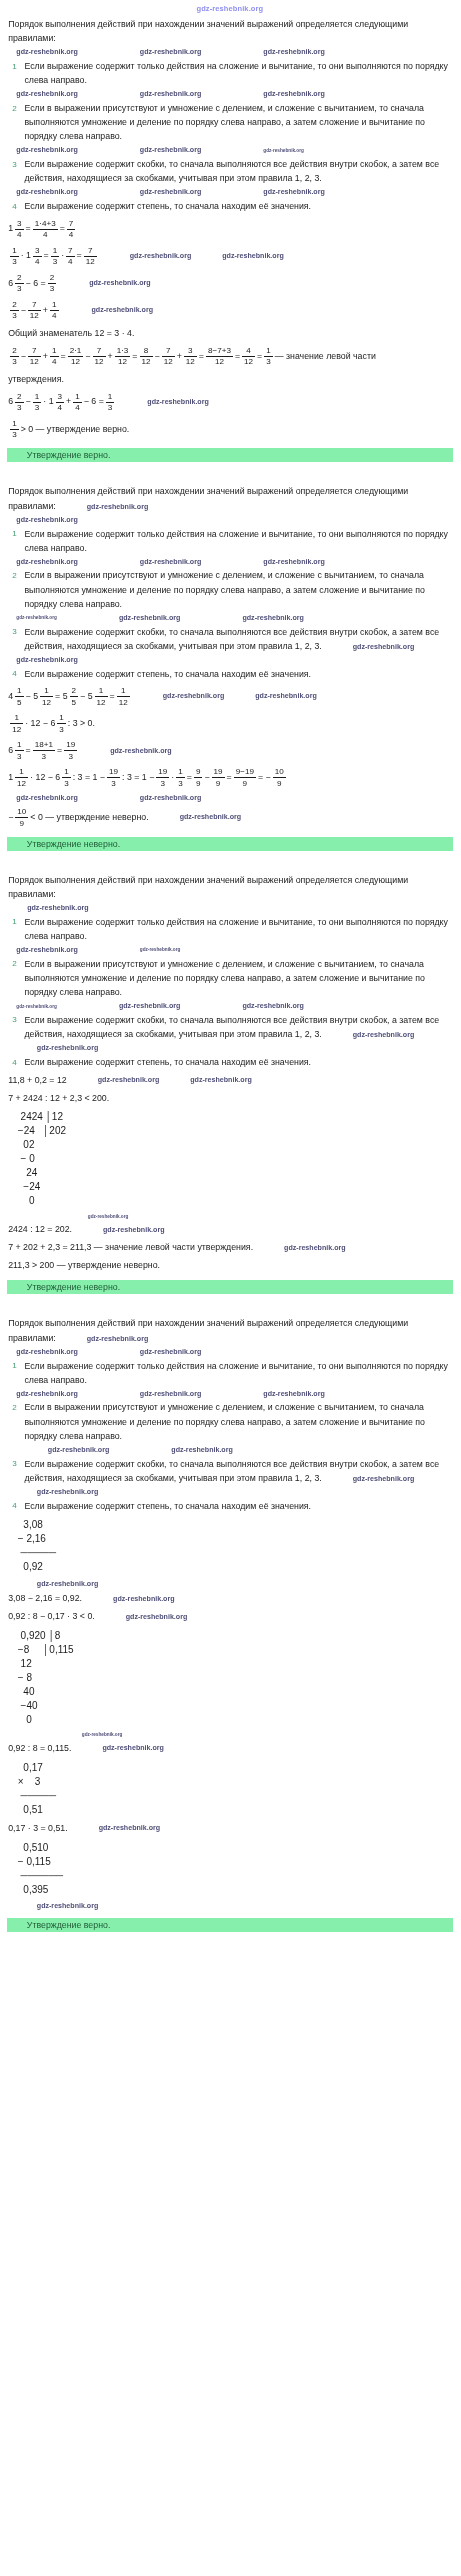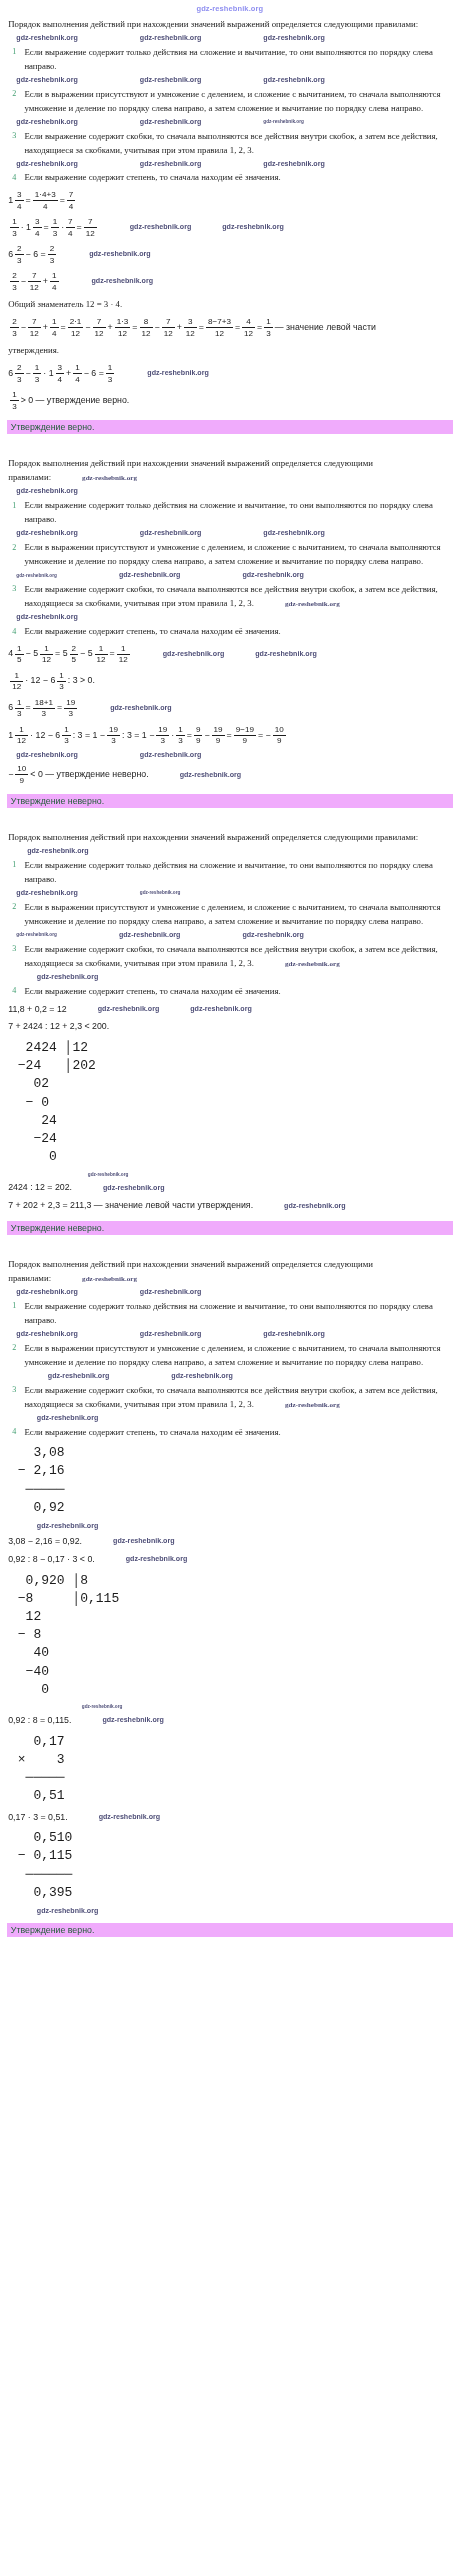--- a/index.html
+++ b/index.html
@@ -7,47 +7,47 @@
     width:461px;min-height:2576px;
     font-family:"Liberation Sans",sans-serif;
     font-size:8.8px;color:#1c1c1c;
   }
   .page{padding:2.7px 8.1px 16.3px 6.8px;box-sizing:border-box;}
   .top-wm{
     text-align:center;color:#8f8ff0;font-weight:bold;
     font-size:7.5px;margin:1.4px 0 4.1px 0;letter-spacing:0.1px;
   }
   section{display:block;padding-bottom:6.8px;}
-  .line{line-height:1.62;margin:1.7px 0;font-family:Liberation Serif, serif;}
+  .line{line-height:1.62;margin:1.7px 0;}
   .para{padding-left:1.4px;}
   .rule{display:flex;gap:4.7px;padding-left:5.4px;align-items:flex-start;}
   .rule-num{color:#45a074;min-width:7.5px;font-size:8.1px;padding-top:0.7px;}
   .rule-text{flex:1;}
   .wm-row{display:flex;gap:62px;padding-left:9.5px;margin:2.7px 0;align-items:center;}
   .wm{color:#4f4f78;font-weight:bold;font-size:7.1px;white-space:nowrap;}
   .wm.s{font-size:4.7px;}
   .wm.tail{margin-left:31px;}
   .math-line{
     margin:4.7px 0;padding-left:1.4px;line-height:1.5;
     display:flex;flex-wrap:wrap;align-items:center;row-gap:2.7px;
   }
   .frac{
     display:inline-block;text-align:center;vertical-align:middle;
     margin:0.7px 2px;line-height:1.15;font-size:8.1px;
   }
   .frac .fn{display:block;border-bottom:0.7px solid #1c1c1c;padding:0 2px 0.7px 2px;}
   .frac .fd{display:block;padding:0.7px 2px 0 2px;}
   pre.colop{
-    font-family:Liberation Mono, monospace;
-    font-size:13px;line-height:1.4;white-space:pre;
+    font-family:Liberation Sans, sans-serif;
+    font-size:10px;line-height:1.4;white-space:pre;
     margin:5.4px 0 5.4px 11px;color:#1c1c1c;
   }
   .verdict{
-    background:#f0abfc;color:#215c37;
-    padding:2px 4px;margin:8.1px 0 13.6px 0;
+    background:#86efac;color:#215c37;
+    padding:2px 20px;margin:8.1px 0 13.6px 0;
   }
 </style>
 </head>
 <body>
 
 <div class="page">
   <div class="top-wm">gdz-reshebnik.org</div>
   <main id="content">
       <section>
         <div class="line para">Порядок выполнения действий при нахождении значений выражений определяется следующими правилами:</div>
@@ -336,20 +336,21 @@
   02
  − 0
    24
   −24
     0</pre>
         <div class="wm-row" style="padding-left: 81px;">
           <span class="wm s">gdz-reshebnik.org</span>
         </div>
         <div class="math-line">2424 : 12 = 202.<span class="wm tail">gdz-reshebnik.org</span></div>
         <div class="math-line">7 + 202 + 2,3 = 211,3 — значение левой части утверждения.<span class="wm tail">gdz-reshebnik.org</span></div>
+        <div class="math-line">211,3 &gt; 200 — утверждение неверно.</div>
         <div class="verdict">Утверждение неверно.</div>
       </section>
       <section>
         <div class="line para">Порядок выполнения действий при нахождении значений выражений определяется следующими правилами:<span class="wm tail">gdz-reshebnik.org</span></div>
         <div class="wm-row">
           <span class="wm">gdz-reshebnik.org</span>
           <span class="wm">gdz-reshebnik.org</span>
         </div>
         <div class="line rule">
           <span class="rule-num">1</span>

